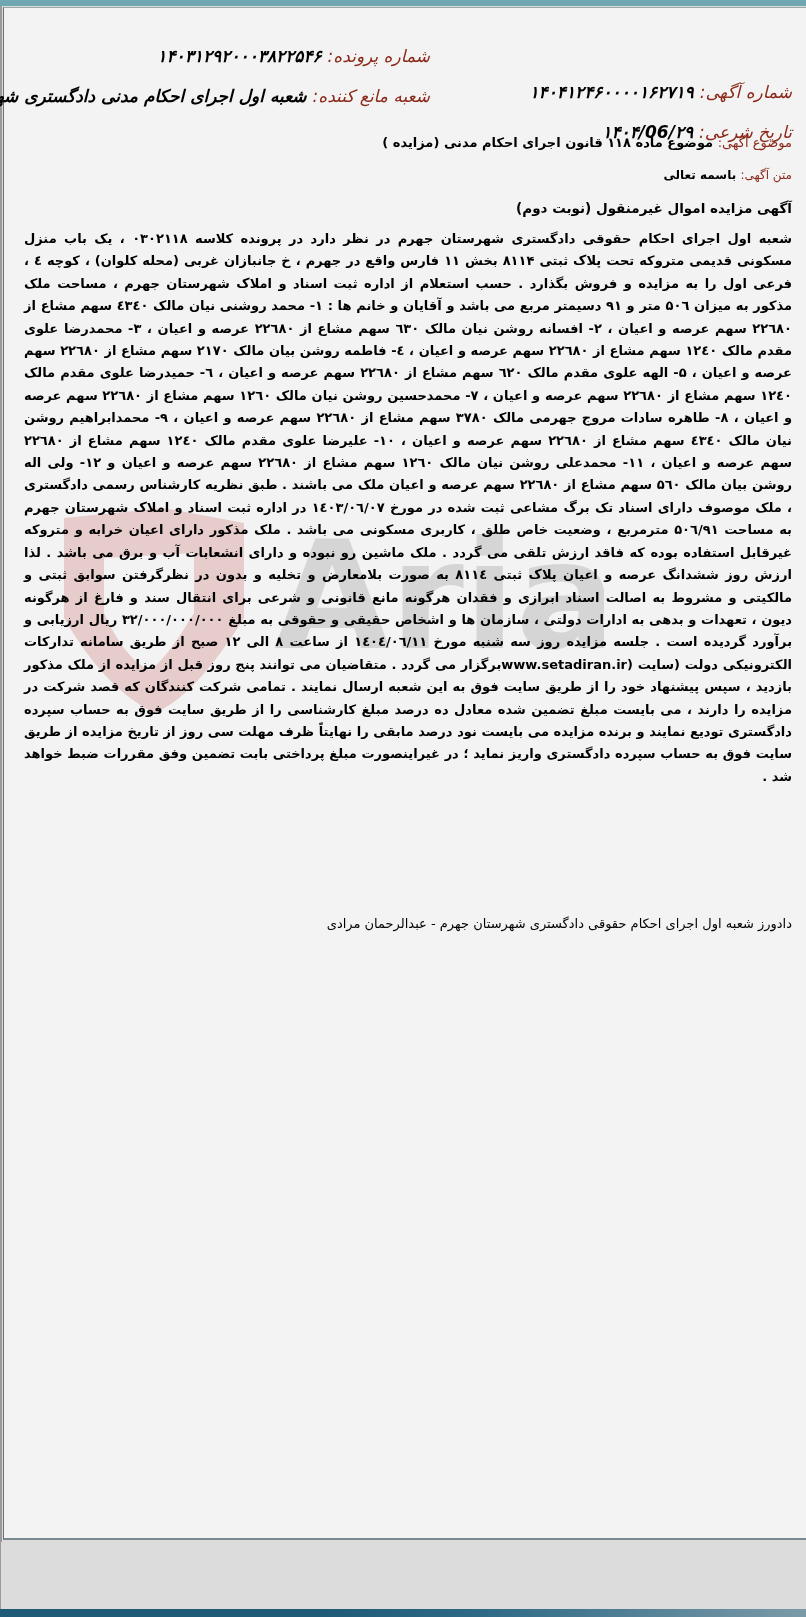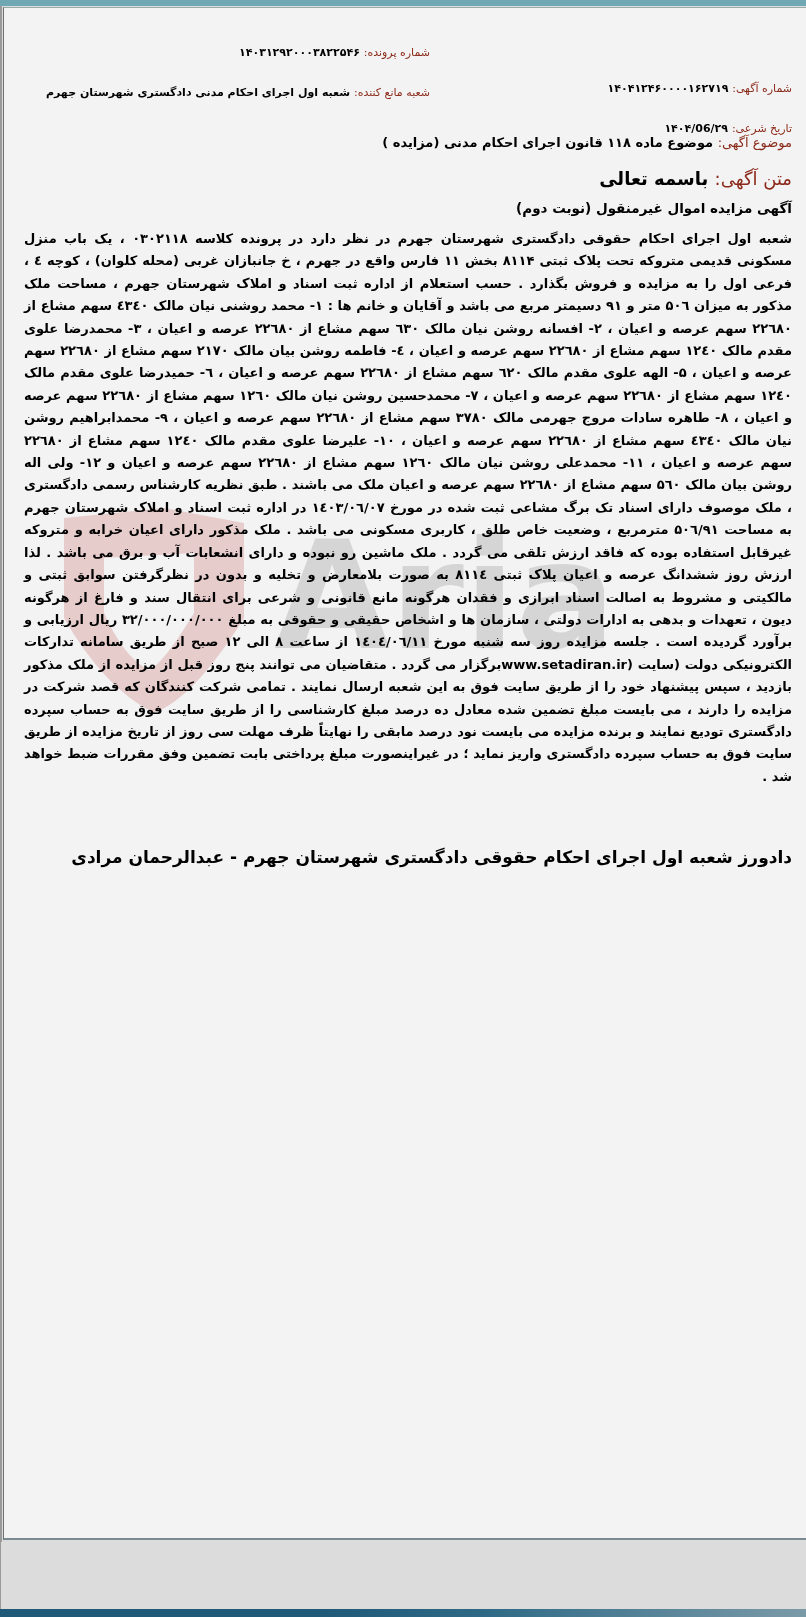--- a/index.html
+++ b/index.html
@@ -2,33 +2,33 @@
 <html><head>
 <meta charset="utf-8">
 <style>
   html,body{margin:0;padding:0;}
   body{width:806px;height:1617px;background:#dcdcdc;position:relative;overflow:hidden;font-family:"DejaVu Sans",sans-serif;}
   .topbar{position:absolute;left:0;top:0;width:806px;height:6px;background:#6fa7b3;}
   .outer-left{position:absolute;left:0;top:6px;width:2px;height:1600px;background:#9a9a9a;}
   .panel{position:absolute;left:3px;top:7px;width:803px;height:1533px;background:#f3f3f3;border-left:1px solid #6e6e6e;border-top:1px solid #9aa;border-bottom:2px solid #7a8a90;box-sizing:border-box;}
   .bottom-strip{position:absolute;left:0;top:1542px;width:806px;height:67px;background:#dcdcdc;border-left:1px solid #9a9a9a;box-sizing:border-box;}
   .taskbar{position:absolute;left:0;top:1609px;width:806px;height:8px;background:linear-gradient(90deg,#1f5a78 0%,#1f5a78 40%,#2e6a86 60%,#7b9aa8 100%);}
-  .meta-row{position:absolute;height:24px;font-size:11px;font-weight:bold;white-space:nowrap;direction:rtl;}
+  .meta-row{position:absolute;height:24px;font-size:17px;font-weight:bold;white-space:nowrap;direction:rtl;font-style:italic;}
   .lbl{color:#8b2a1a;font-weight:normal;}
   .val{color:#000;font-weight:bold;}
   .r1{top:38px;}
   .r2{top:78px;}
   .right-col{right:14px;margin-top:36px;}
   .left-col{right:376px;}
   .subject{position:absolute;right:14px;top:127px;font-size:13px;font-weight:bold;white-space:nowrap;direction:rtl;}
-  .textlabel{position:absolute;right:14px;top:160px;font-size:18px;font-weight:bold;white-space:nowrap;direction:rtl;}
+  .textlabel{position:absolute;right:14px;top:160px;font-size:12px;font-weight:bold;white-space:nowrap;direction:rtl;}
   .heading{position:absolute;right:14px;top:192px;font-size:13.5px;font-weight:bold;white-space:nowrap;direction:rtl;text-align:right;}
   .body{position:absolute;right:14px;left:20px;top:220px;font-size:13px;font-weight:bold;line-height:22.4px;direction:rtl;text-align:justify;}
   .body p{margin:0;}
-  .signature{position:absolute;right:14px;top:839px;font-size:17px;font-weight:bold;white-space:nowrap;direction:rtl;}
+  .signature{position:absolute;right:14px;top:908px;font-size:13px;font-weight:normal;white-space:nowrap;direction:rtl;}
   .watermark{position:absolute;left:40px;top:490px;width:560px;height:220px;opacity:0.28;pointer-events:none;}
 </style>
 </head>
 <body>
 
 <div class="topbar"></div>
 <div class="outer-left"></div>
 
 <div class="panel">
 

